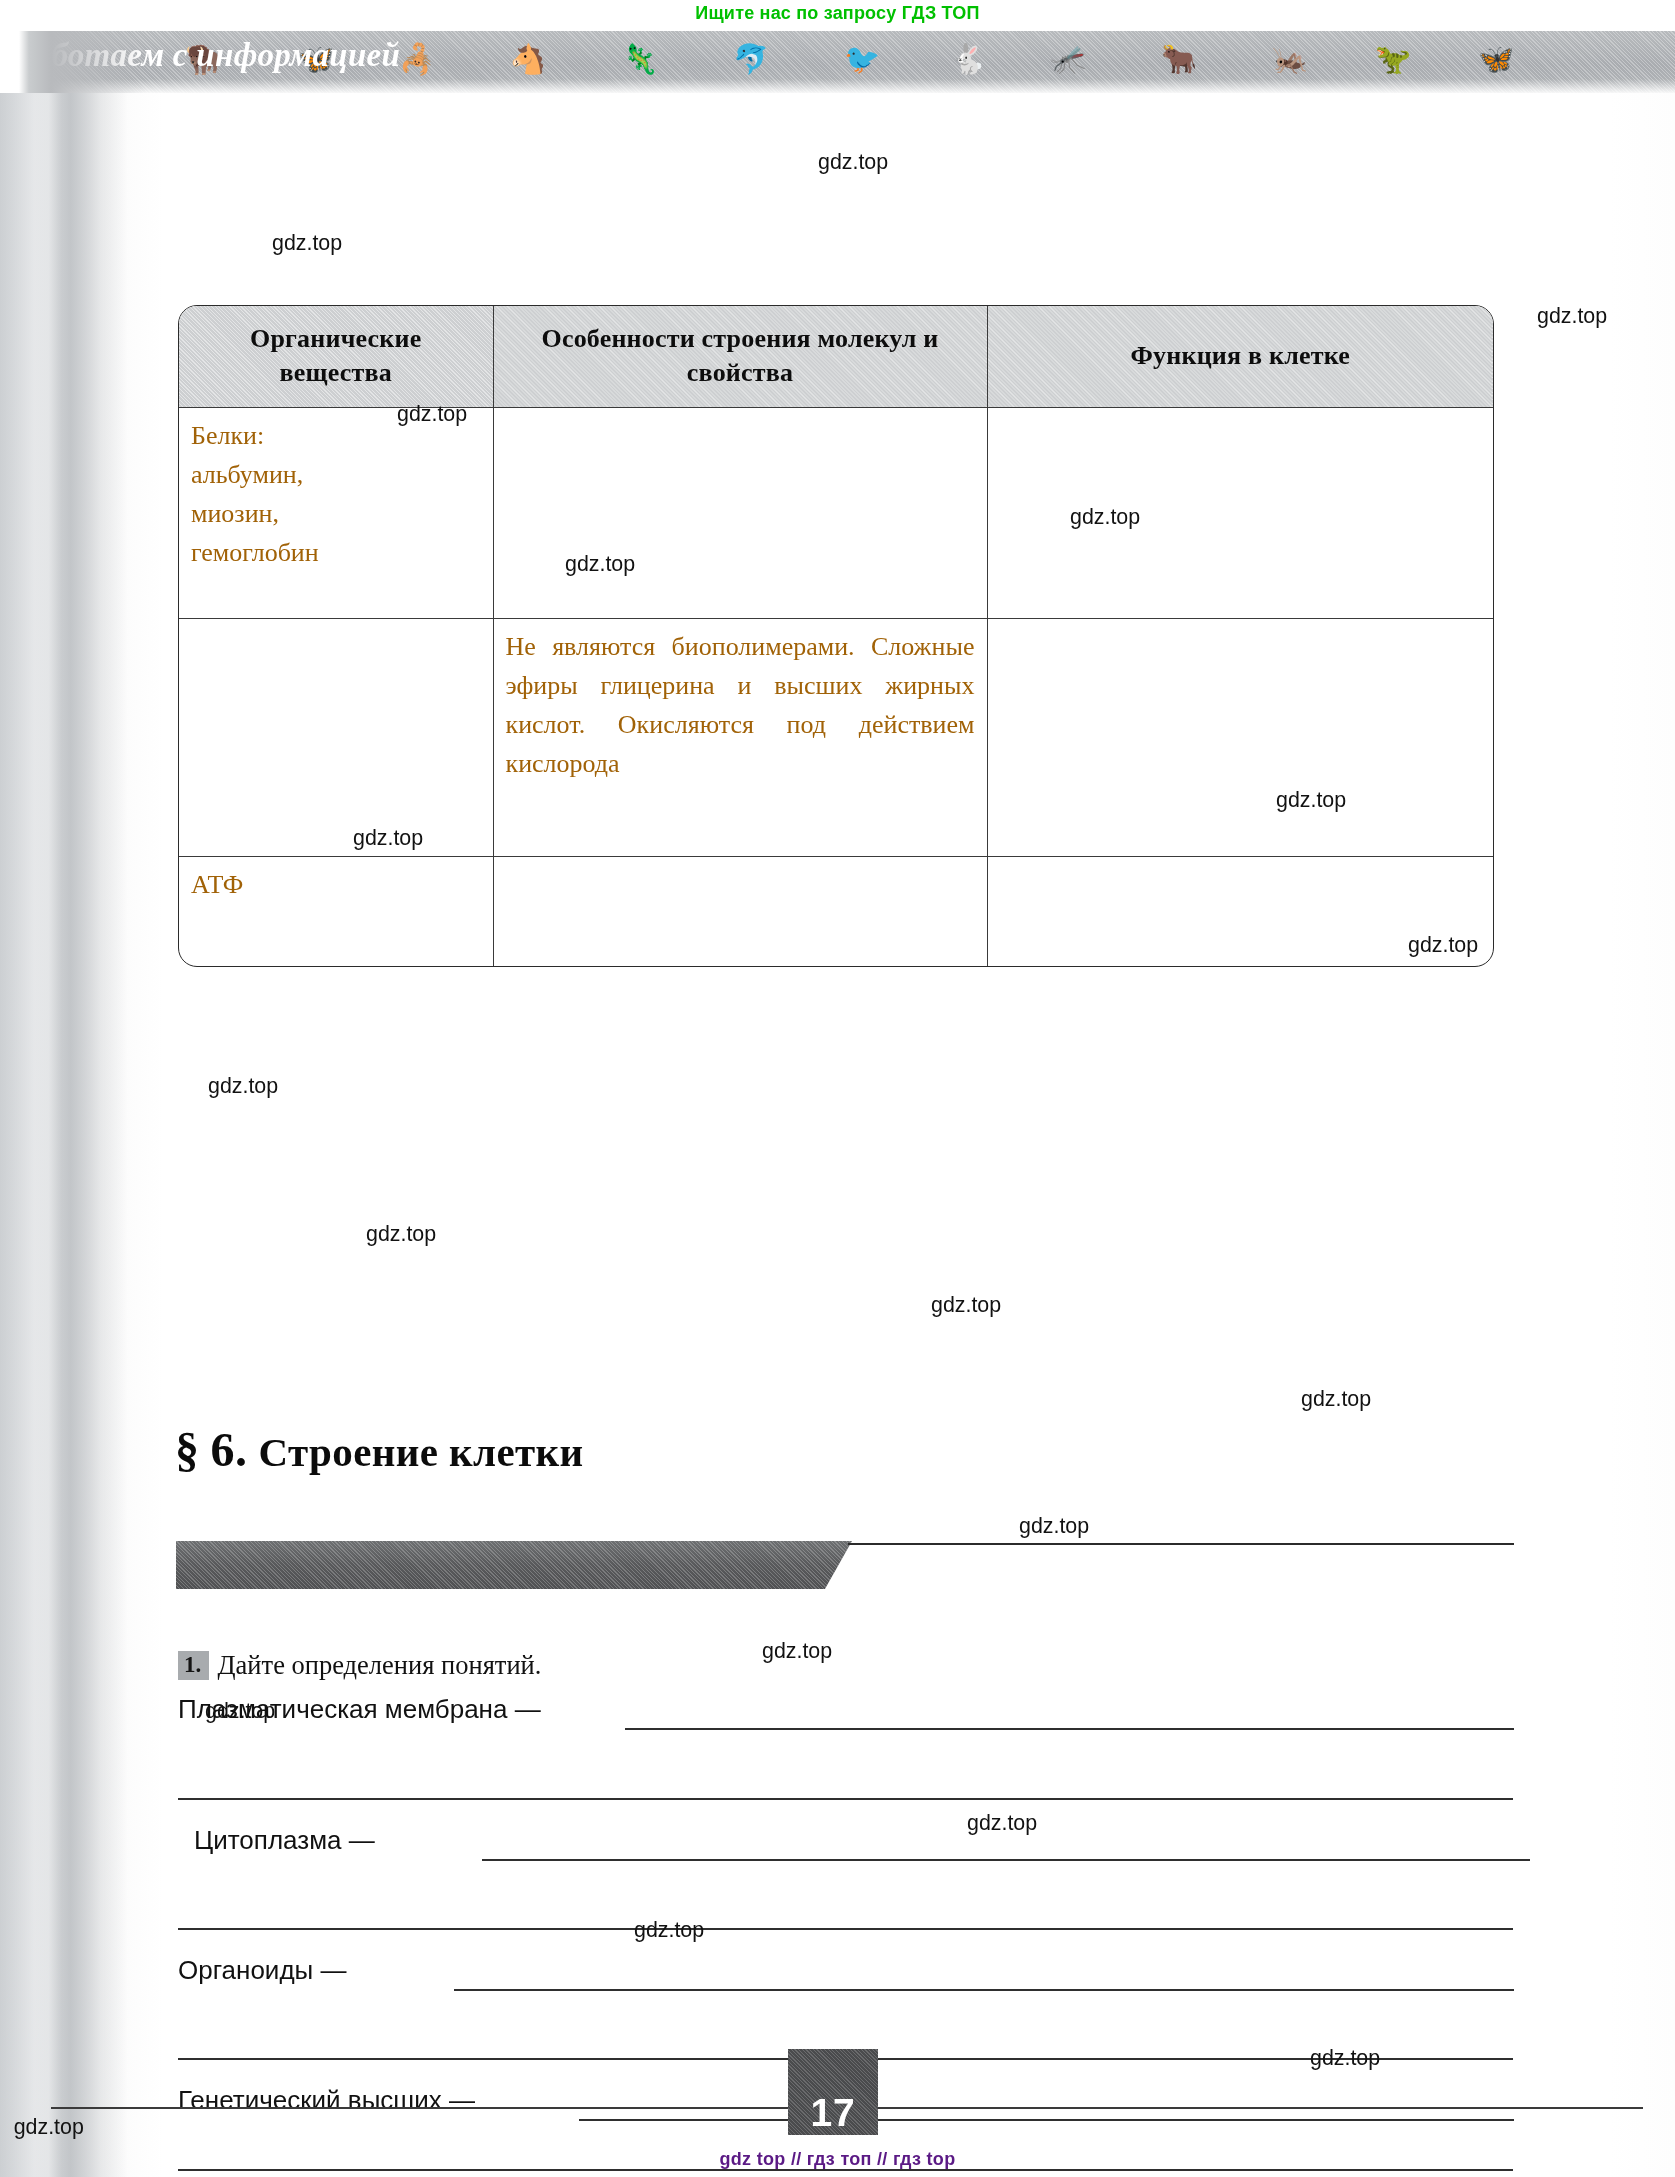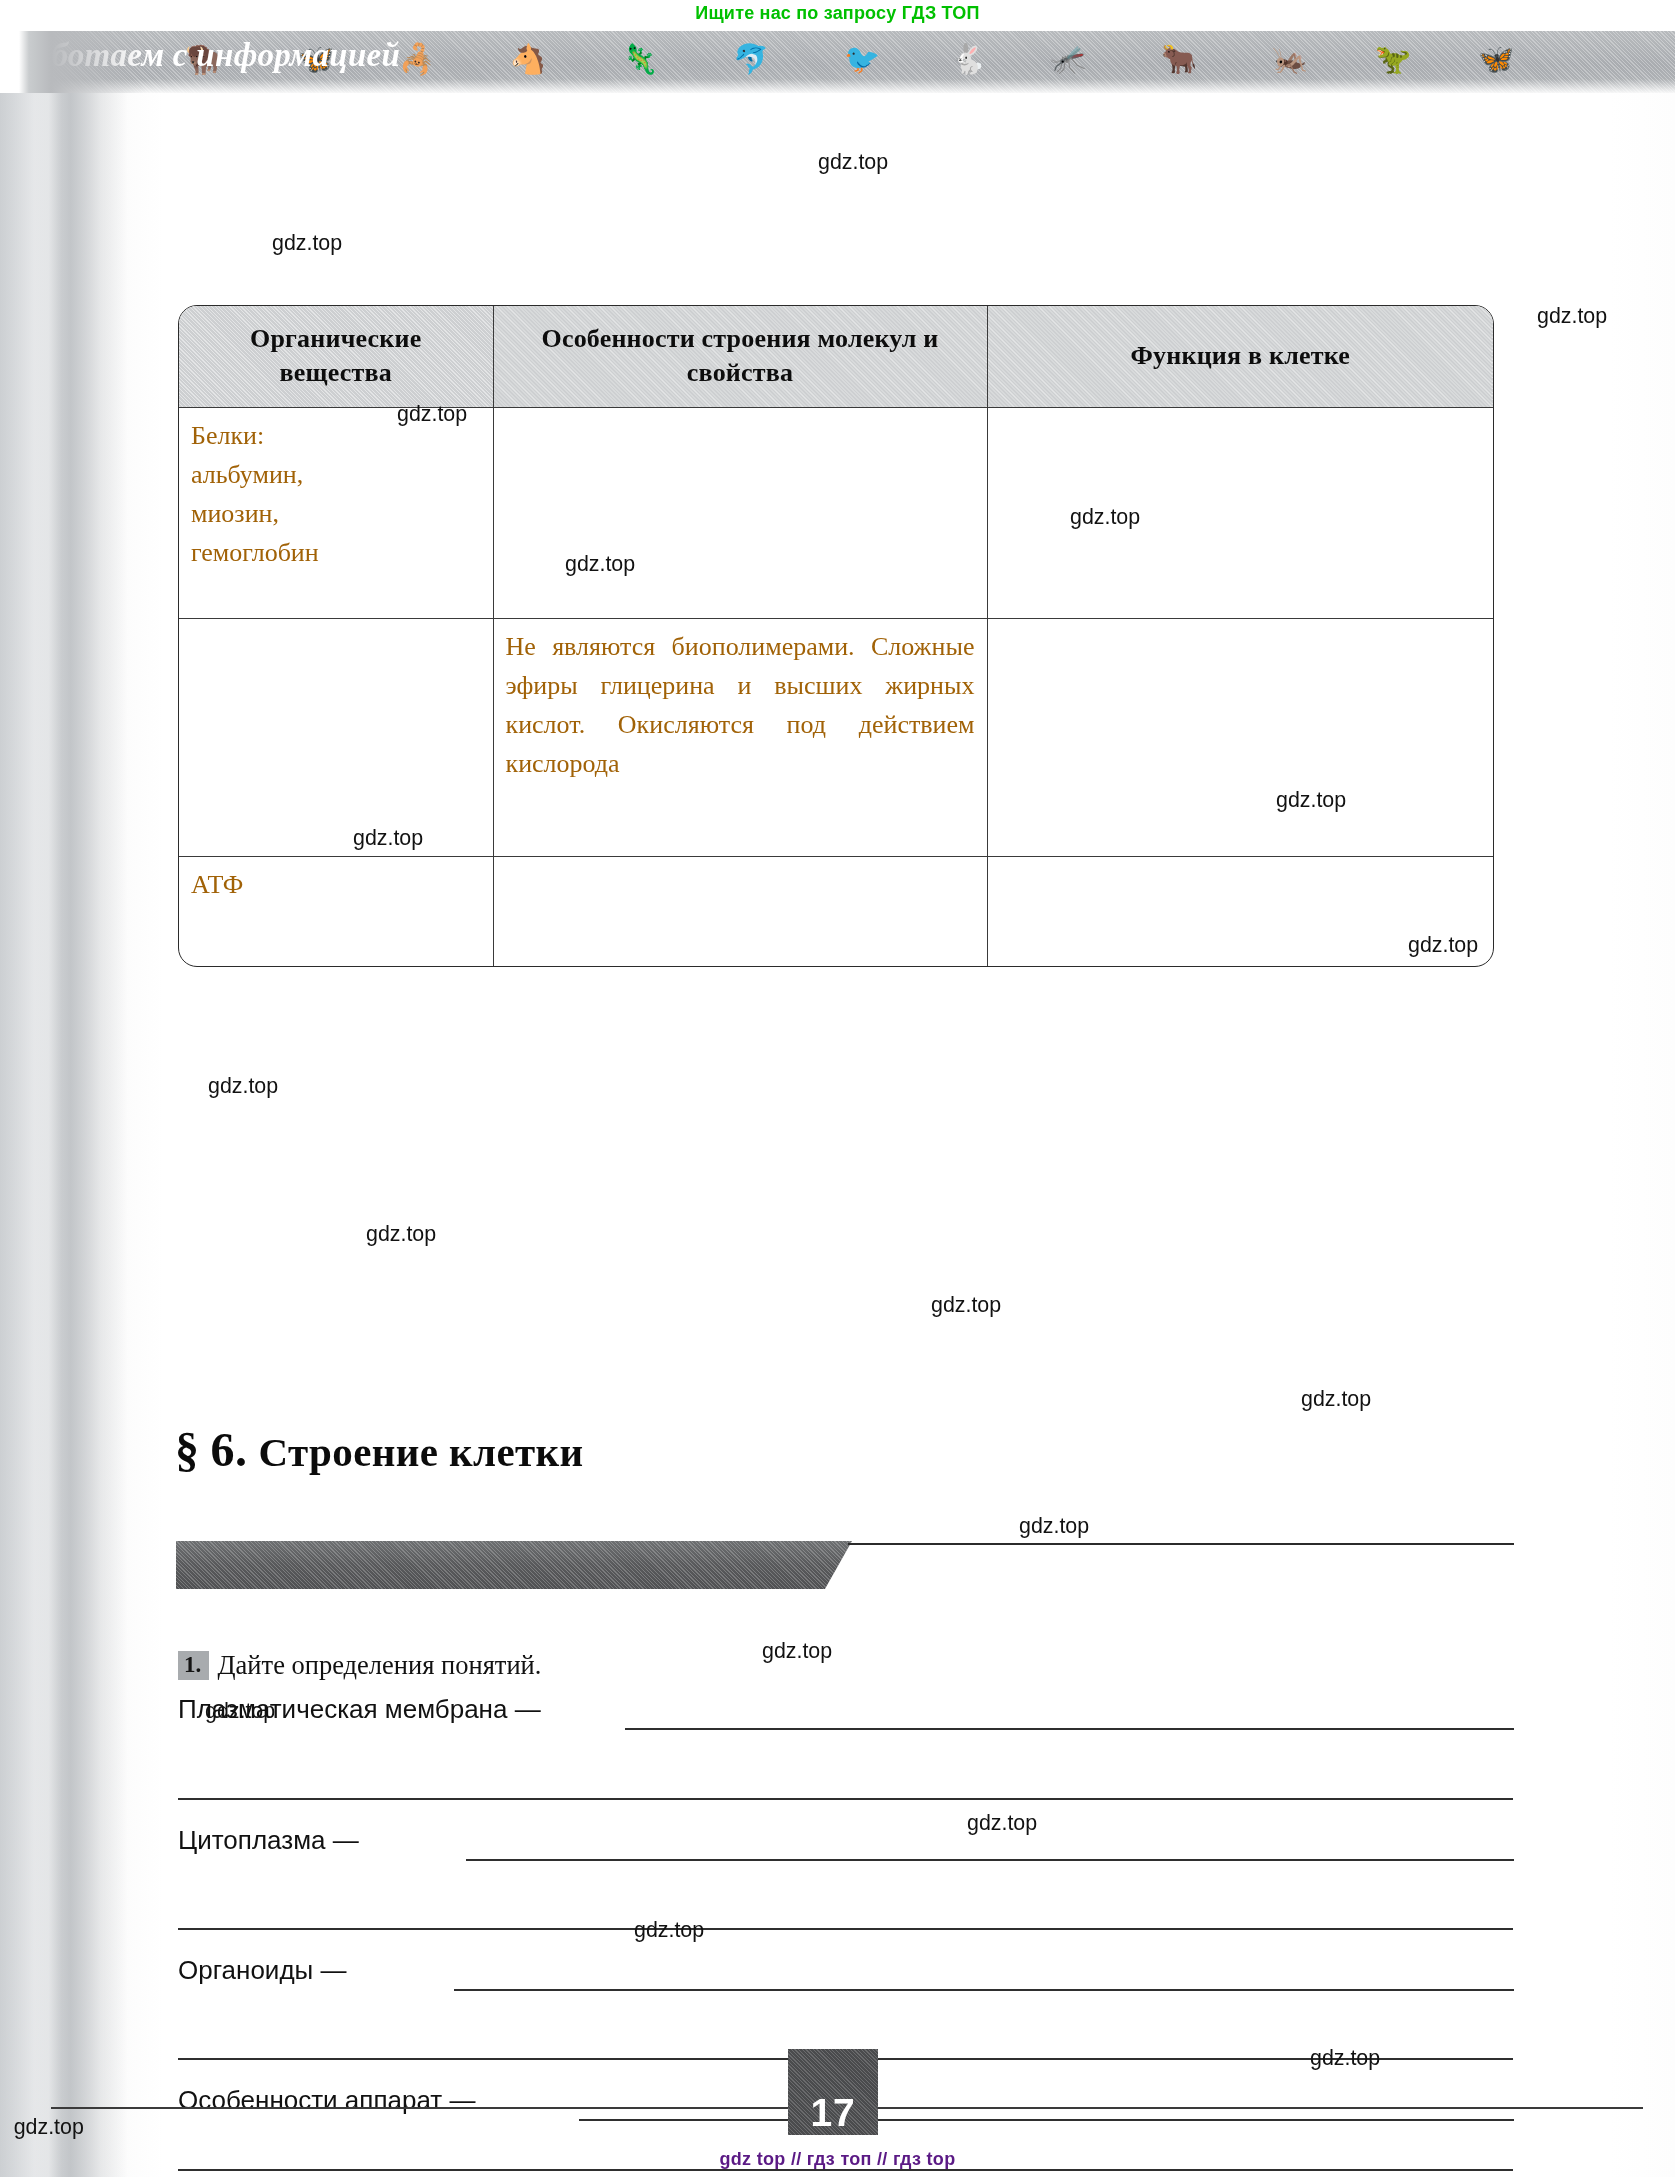--- a/index.html
+++ b/index.html
@@ -407,34 +407,34 @@
     <div id="task1">
       <span class="num-badge">1.</span><span id="task1-text">Дайте определения понятий.</span>
     </div>
 
     <div class="def-row" style="top:1698px;">
       <span class="def-label">Плазматическая мембрана —</span>
       <span class="def-rule" style="left:447px; width:889px;"></span>
     </div>
     <div class="full-rule" style="top:1767px;"></div>
 
-    <div class="def-row" style="top:1829px;">
+    <div class="def-row" style="top:1829px;margin-left:16px;">
       <span class="def-label">Цитоплазма —</span>
       <span class="def-rule" style="left:288px; width:1048px;"></span>
     </div>
     <div class="full-rule" style="top:1897px;"></div>
 
     <div class="def-row" style="top:1959px;">
       <span class="def-label">Органоиды —</span>
       <span class="def-rule" style="left:276px; width:1060px;"></span>
     </div>
     <div class="full-rule" style="top:2027px;"></div>
 
     <div class="def-row" style="top:2089px;">
-      <span class="def-label">Особенности аппарат —</span>
+      <span class="def-label">Генетический высших —</span>
       <span class="def-rule" style="left:401px; width:935px;"></span>
     </div>
     <div class="full-rule" style="top:2138px;"></div>
 
   </div>
 </div>
 
 <div id="page-rule"></div>
 <div id="page-num-box">
   <span id="page-num">17</span>

